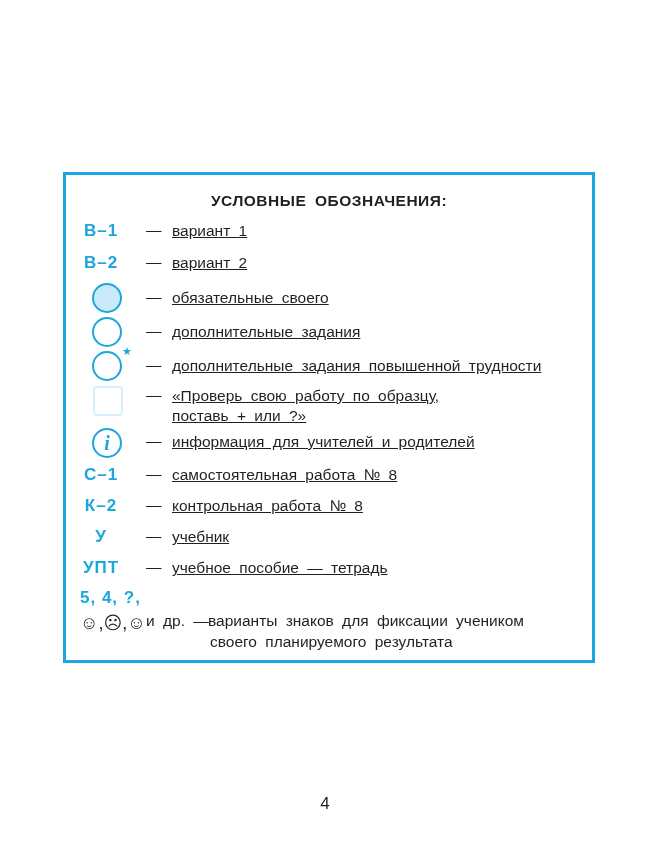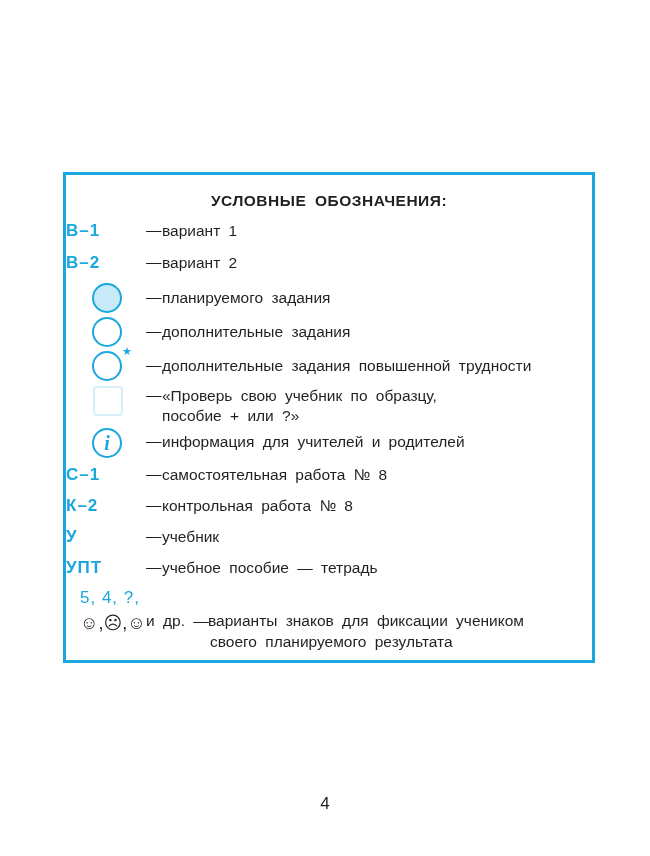--- a/index.html
+++ b/index.html
@@ -1,28 +1,28 @@
 <!DOCTYPE html>
 <html><head>
 <meta charset="utf-8">
 <style>
   html, body { margin:0; padding:0; background:#ffffff; }
   body { width:650px; height:856px; position:relative; font-family:"Liberation Sans", sans-serif; color:#231f20; overflow:hidden; }
   .box { position:absolute; left:63px; top:172px; width:532px; height:491px; border:3px solid #1aa7de; box-sizing:border-box; background:#fff; }
   .title { position:absolute; left:0; right:0; top:17px; text-align:center; font-weight:bold; font-size:15.5px; letter-spacing:0.5px; word-spacing:4px; }
   .row { position:absolute; left:0; right:0; font-size:15.5px; word-spacing:4px; }
-  .sym { position:absolute; width:70px; text-align:left; color:#1aa7de; font-weight:bold; font-size:17px; letter-spacing:1px; }
+  .sym { position:absolute; width:70px; text-align:center; color:#1aa7de; font-weight:bold; font-size:17px; letter-spacing:1px; }
   .dash { position:absolute; left:80px; }
-  .text { position:absolute; left:96px; line-height:21px; }
+  .text { position:absolute; left:106px; line-height:21px;text-decoration:underline; }
   .circle { position:absolute; left:26px; width:30px; height:30px; border:2px solid #1aa7de; border-radius:50%; box-sizing:border-box; }
   .circle.filled { background:#c9ebf9; }
   .star { position:absolute; left:56px; top:-6px; color:#1aa7de; font-size:11px; }
   .square { position:absolute; left:27px; width:30px; height:30px; border:2px solid #d7eef8; border-radius:4px; box-sizing:border-box; }
   .info { position:absolute; left:26px; width:30px; height:30px; border:2px solid #1aa7de; border-radius:50%; box-sizing:border-box; color:#1aa7de; font-family:"Liberation Serif", serif; font-style:italic; font-weight:bold; font-size:20px; text-align:center; line-height:26px; }
-  .nums { position:absolute; left:14px; top:413px; color:#1aa7de; font-weight:normal; font-size:17px; letter-spacing:1px; }
+  .nums { position:absolute; left:14px; top:413px; color:#1aa7de; font-weight:bold; font-size:17px; letter-spacing:1px; }
   .smiles { position:absolute; left:14px; top:437px; font-size:18px; color:#231f20; }
   .page { position:absolute; left:0; right:0; top:794px; text-align:center; font-size:17px; }
 </style>
 </head>
 <body>
 
 <div class="box">
   <div class="title">УСЛОВНЫЕ ОБОЗНАЧЕНИЯ:</div>
 
   <div class="row" style="top:46px">
@@ -33,41 +33,41 @@
 
   <div class="row" style="top:78px">
     <span class="sym">В–2</span>
     <span class="dash">—</span>
     <span class="text" style="top:-1px">вариант 2</span>
   </div>
 
   <div class="row" style="top:108px">
     <span class="circle filled"></span>
     <span class="dash" style="top:5px">—</span>
-    <span class="text" style="top:4px">планируемого задания</span>
+    <span class="text" style="top:4px">обязательные своего</span>
   </div>
 
   <div class="row" style="top:142px">
     <span class="circle"></span>
     <span class="dash" style="top:5px">—</span>
     <span class="text" style="top:4px">дополнительные задания</span>
   </div>
 
   <div class="row" style="top:176px">
     <span class="circle"></span>
     <span class="star">★</span>
     <span class="dash" style="top:5px">—</span>
     <span class="text" style="top:4px">дополнительные задания повышенной трудности</span>
   </div>
 
   <div class="row" style="top:211px">
     <span class="square"></span>
     <span class="dash" style="top:0px">—</span>
-    <span class="text" style="top:-1px">«Проверь свою учебник по образцу,</span>
-    <span class="text" style="top:19px">пособие + или ?»</span>
+    <span class="text" style="top:-1px">«Проверь свою работу по образцу,</span>
+    <span class="text" style="top:19px">поставь + или ?»</span>
   </div>
 
   <div class="row" style="top:253px">
     <span class="info">i</span>
     <span class="dash" style="top:4px">—</span>
     <span class="text" style="top:3px">информация для учителей и родителей</span>
   </div>
 
   <div class="row" style="top:290px">
     <span class="sym">С–1</span>

